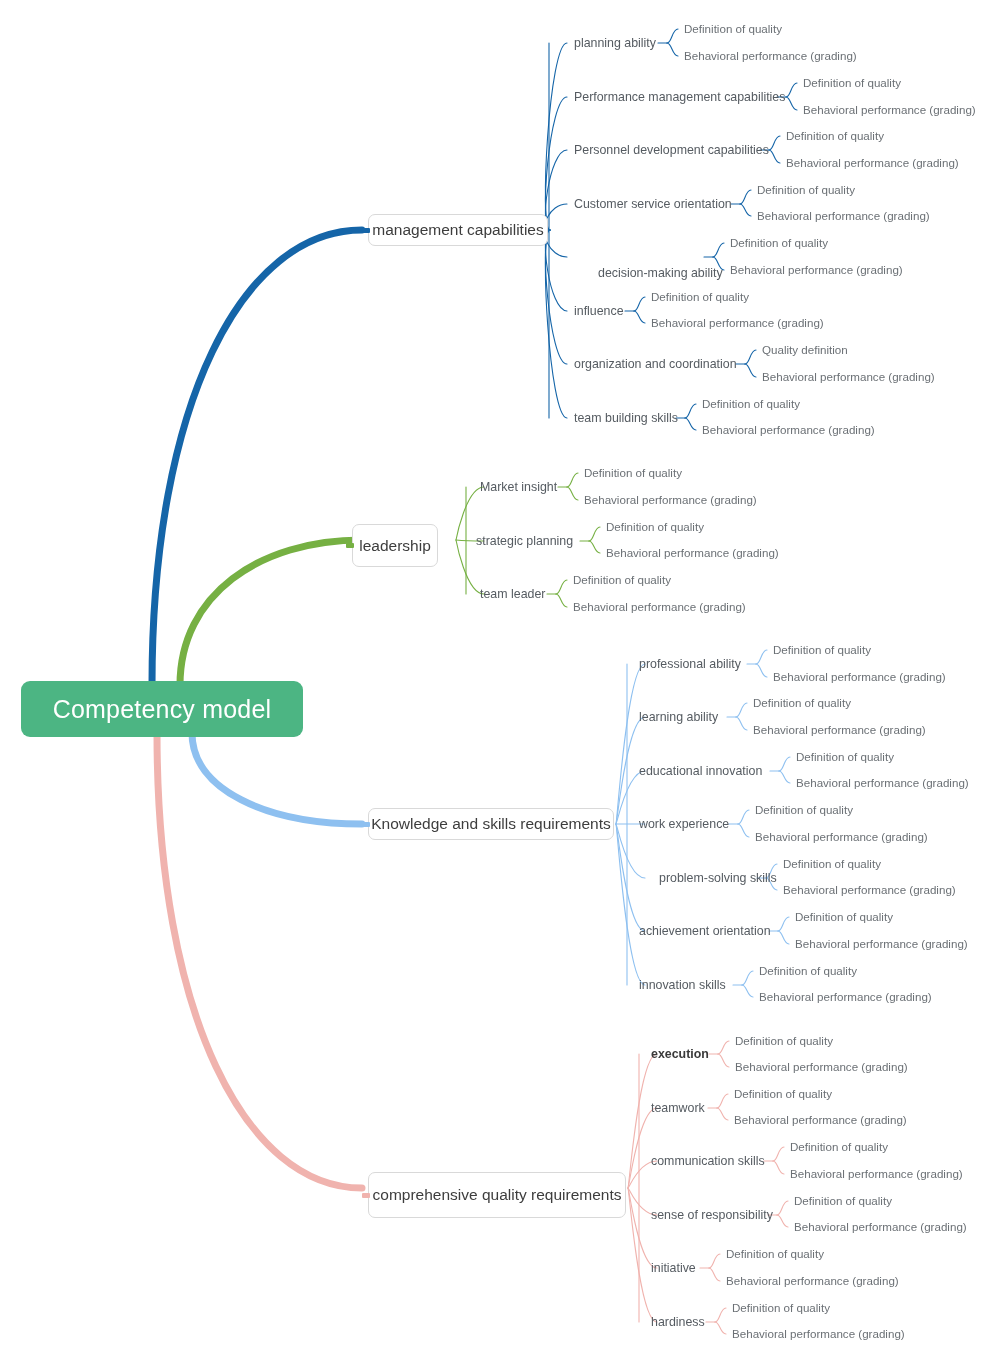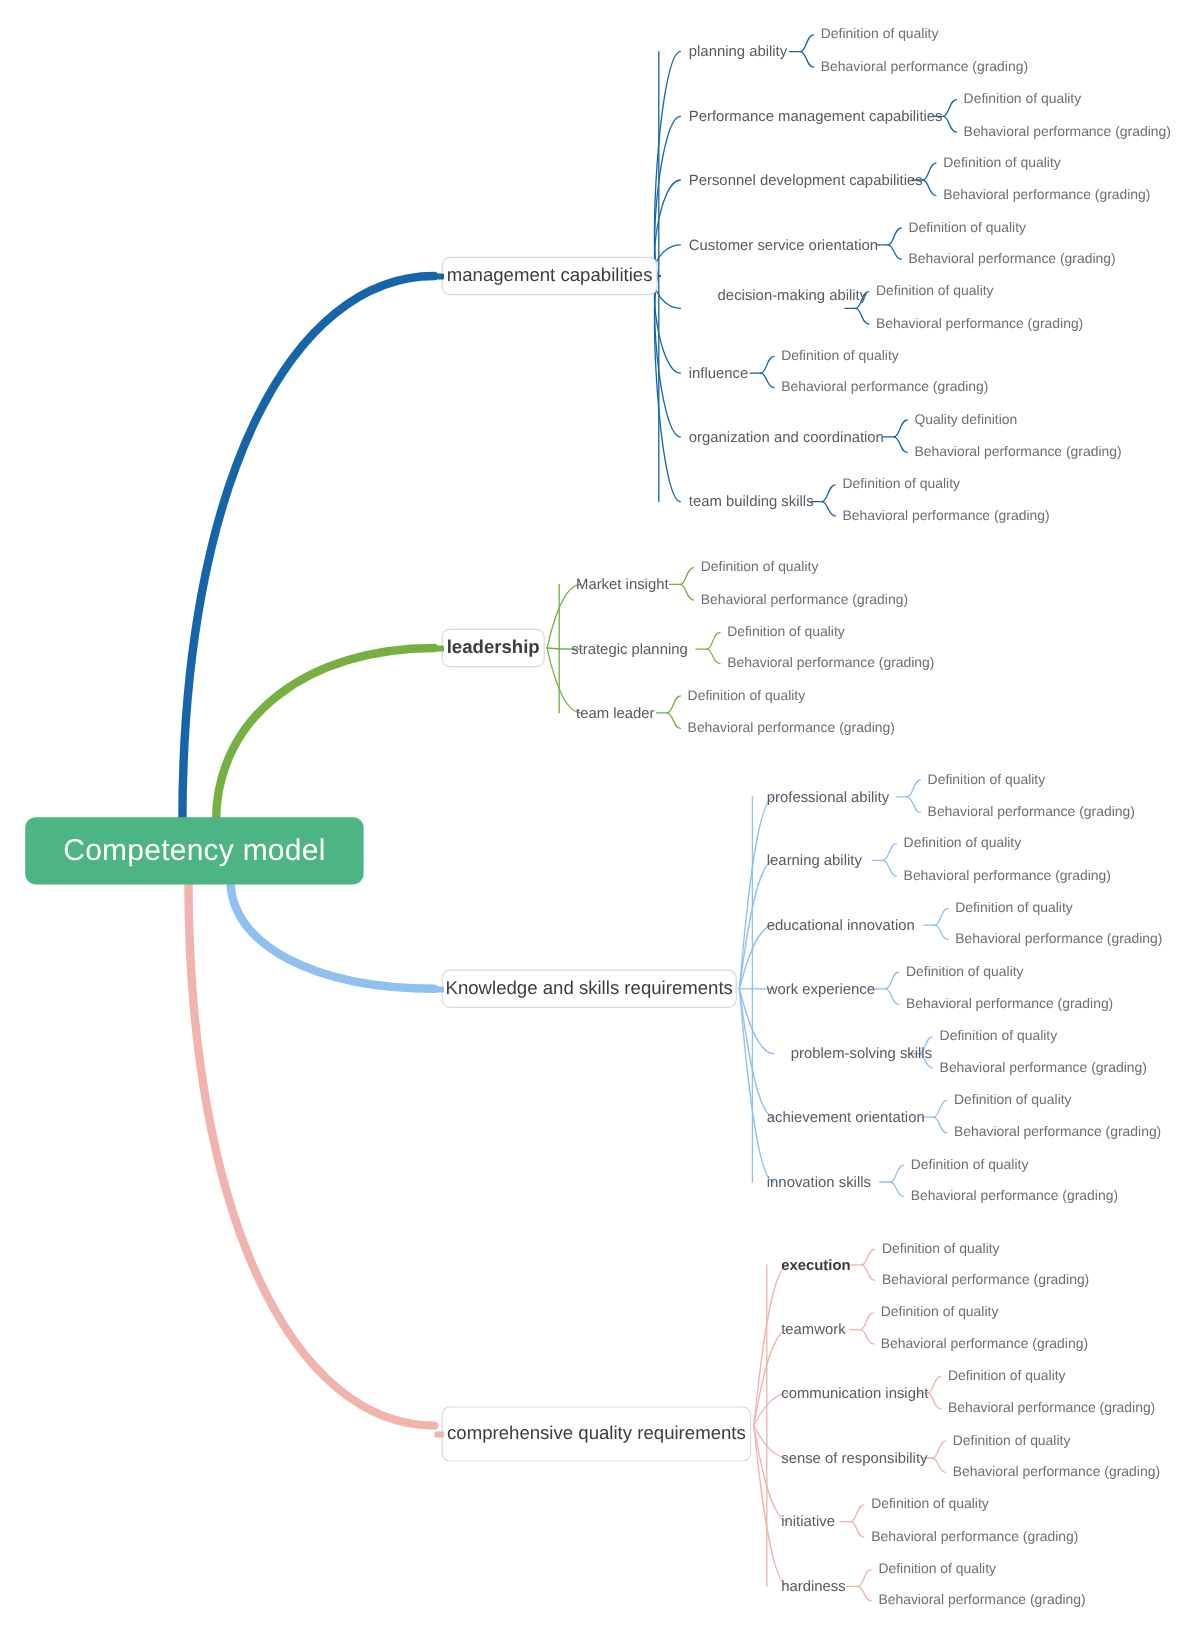--- a/index.html
+++ b/index.html
@@ -193,21 +193,21 @@
       <div class="leaf" style="left: 684px; top: 50px;">Behavioral performance (grading)</div>
       <div class="topic" style="left: 574px; top: 91px;">Performance management capabilities</div>
       <div class="leaf" style="left: 803px; top: 77px;">Definition of quality</div>
       <div class="leaf" style="left: 803px; top: 104px;">Behavioral performance (grading)</div>
       <div class="topic" style="left: 574px; top: 144px;">Personnel development capabilities</div>
       <div class="leaf" style="left: 786px; top: 130px;">Definition of quality</div>
       <div class="leaf" style="left: 786px; top: 157px;">Behavioral performance (grading)</div>
       <div class="topic" style="left: 574px; top: 198px;">Customer service orientation</div>
       <div class="leaf" style="left: 757px; top: 184px;">Definition of quality</div>
       <div class="leaf" style="left: 757px; top: 210px;">Behavioral performance (grading)</div>
-      <div class="topic" style="left: 574px; top: 240px; padding-left: 24px;">decision-making ability</div>
+      <div class="topic" style="left: 574px; top: 267px; padding-left: 24px;">decision-making ability</div>
       <div class="leaf" style="left: 730px; top: 237px;">Definition of quality</div>
       <div class="leaf" style="left: 730px; top: 264px;">Behavioral performance (grading)</div>
       <div class="topic" style="left: 574px; top: 305px;">influence</div>
       <div class="leaf" style="left: 651px; top: 291px;">Definition of quality</div>
       <div class="leaf" style="left: 651px; top: 317px;">Behavioral performance (grading)</div>
       <div class="topic" style="left: 574px; top: 358px;">organization and coordination</div>
       <div class="leaf" style="left: 762px; top: 344px;">Quality definition</div>
       <div class="leaf" style="left: 762px; top: 371px;">Behavioral performance (grading)</div>
       <div class="topic" style="left: 574px; top: 412px;">team building skills</div>
       <div class="leaf" style="left: 702px; top: 398px;">Definition of quality</div>
@@ -218,21 +218,21 @@
       </div>
       <div class="topic" style="left: 480px; top: 481px;">Market insight</div>
       <div class="leaf" style="left: 584px; top: 467px;">Definition of quality</div>
       <div class="leaf" style="left: 584px; top: 494px;">Behavioral performance (grading)</div>
       <div class="topic" style="left: 476px; top: 535px;">strategic planning</div>
       <div class="leaf" style="left: 606px; top: 521px;">Definition of quality</div>
       <div class="leaf" style="left: 606px; top: 547px;">Behavioral performance (grading)</div>
       <div class="topic" style="left: 480px; top: 588px;">team leader</div>
       <div class="leaf" style="left: 573px; top: 574px;">Definition of quality</div>
       <div class="leaf" style="left: 573px; top: 601px;">Behavioral performance (grading)</div>
-      <div class="branch-node" style="left: 368px; top: 524px; width: 86px; height: 32px; font-weight: bold;">
+      <div class="branch-node" style="left: 352px; top: 524px; width: 86px; height: 43px;">
         <span class="stub" style="background: rgb(118, 176, 67);"></span>
         <span>leadership</span>
       </div>
       <div class="topic" style="left: 639px; top: 658px;">professional ability</div>
       <div class="leaf" style="left: 773px; top: 644px;">Definition of quality</div>
       <div class="leaf" style="left: 773px; top: 671px;">Behavioral performance (grading)</div>
       <div class="topic" style="left: 639px; top: 711px;">learning ability</div>
       <div class="leaf" style="left: 753px; top: 697px;">Definition of quality</div>
       <div class="leaf" style="left: 753px; top: 724px;">Behavioral performance (grading)</div>
       <div class="topic" style="left: 639px; top: 765px;">educational innovation</div>
@@ -253,21 +253,21 @@
       <div class="branch-node" style="left: 368px; top: 808px; width: 246px; height: 32px;">
         <span class="stub" style="background: rgb(142, 192, 240);"></span>
         <span>Knowledge and skills requirements</span>
       </div>
       <div class="topic bold" style="left: 651px; top: 1048px;">execution</div>
       <div class="leaf" style="left: 735px; top: 1035px;">Definition of quality</div>
       <div class="leaf" style="left: 735px; top: 1061px;">Behavioral performance (grading)</div>
       <div class="topic" style="left: 651px; top: 1102px;">teamwork</div>
       <div class="leaf" style="left: 734px; top: 1088px;">Definition of quality</div>
       <div class="leaf" style="left: 734px; top: 1114px;">Behavioral performance (grading)</div>
-      <div class="topic" style="left: 651px; top: 1155px;">communication insight</div>
+      <div class="topic" style="left: 651px; top: 1155px;">communication skills</div>
       <div class="leaf" style="left: 790px; top: 1141px;">Definition of quality</div>
       <div class="leaf" style="left: 790px; top: 1168px;">Behavioral performance (grading)</div>
       <div class="topic" style="left: 651px; top: 1209px;">sense of responsibility</div>
       <div class="leaf" style="left: 794px; top: 1195px;">Definition of quality</div>
       <div class="leaf" style="left: 794px; top: 1221px;">Behavioral performance (grading)</div>
       <div class="topic" style="left: 651px; top: 1262px;">initiative</div>
       <div class="leaf" style="left: 726px; top: 1248px;">Definition of quality</div>
       <div class="leaf" style="left: 726px; top: 1275px;">Behavioral performance (grading)</div>
       <div class="topic" style="left: 651px; top: 1316px;">hardiness</div>
       <div class="leaf" style="left: 732px; top: 1302px;">Definition of quality</div>

